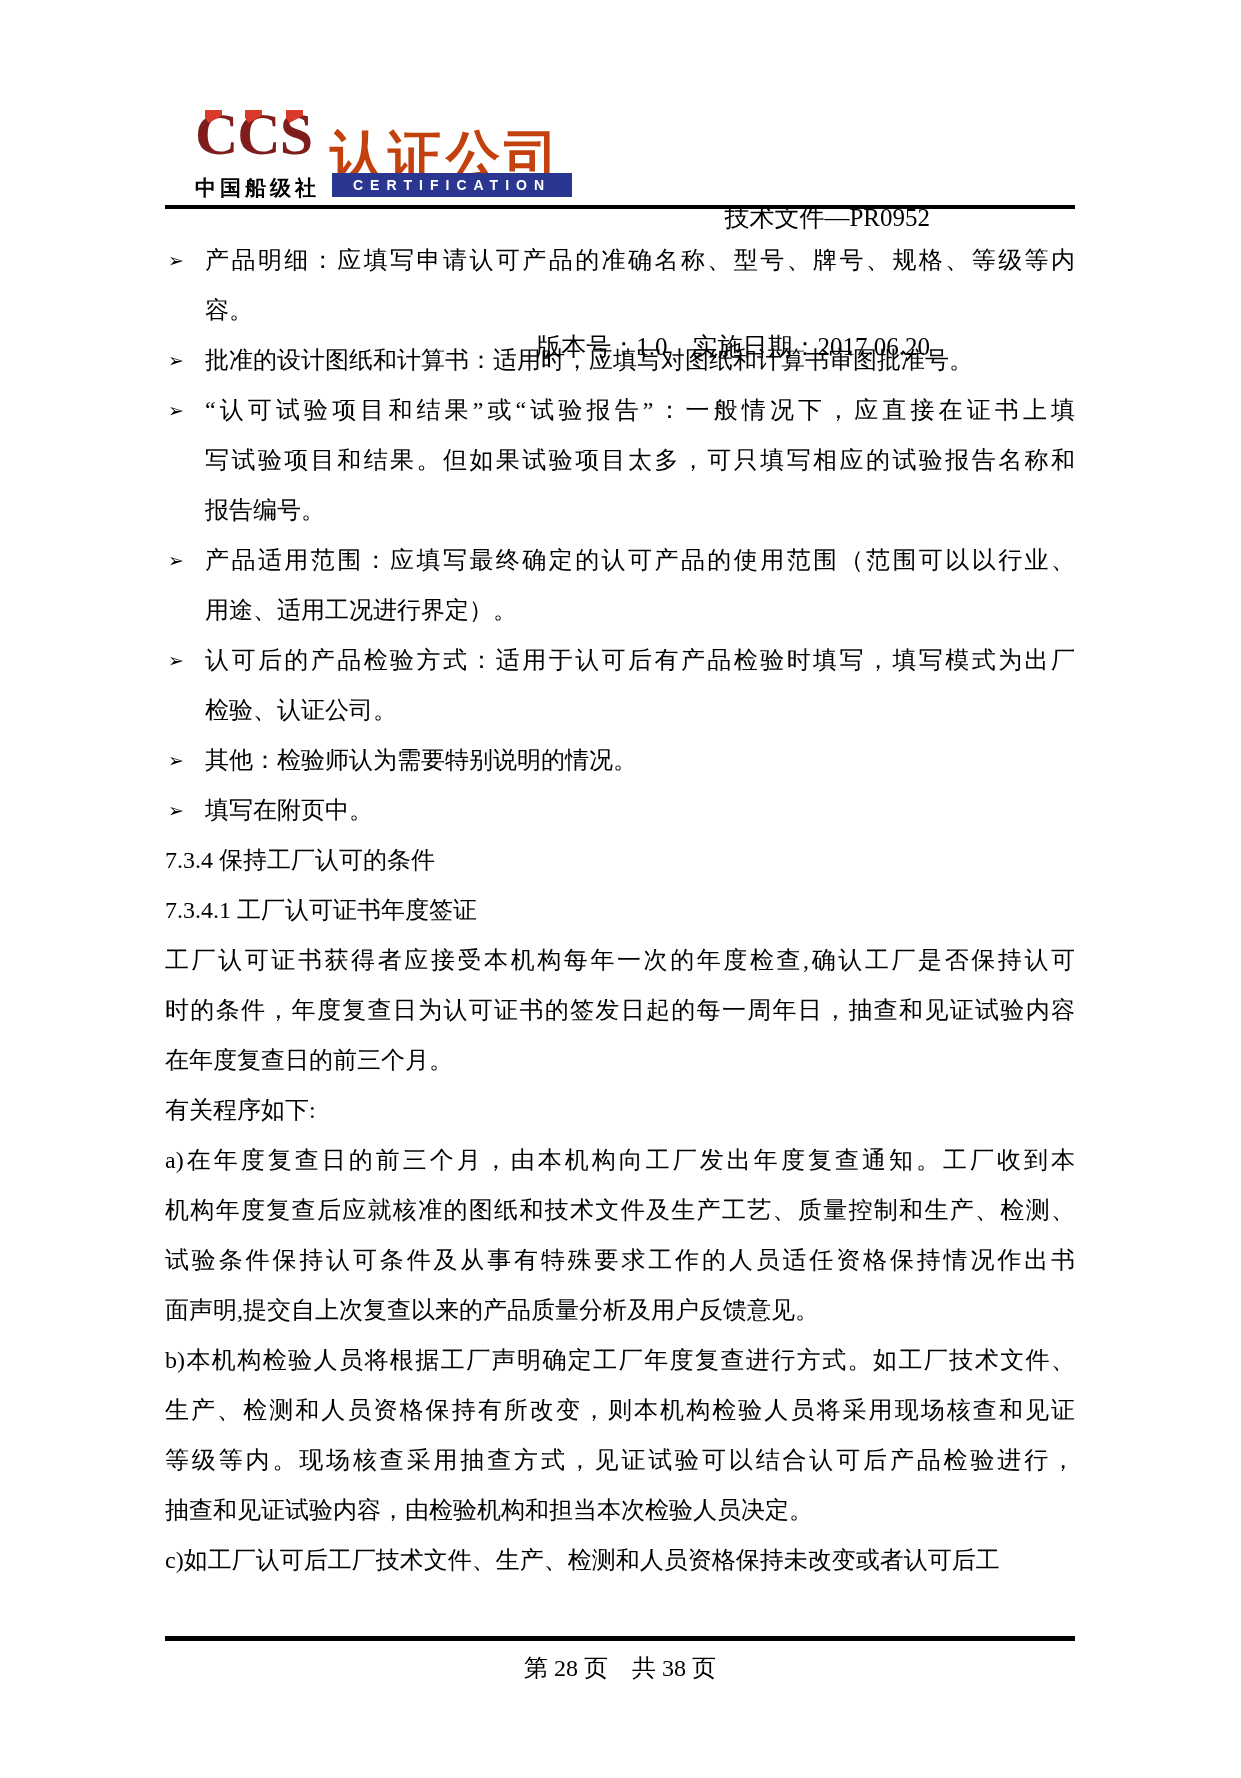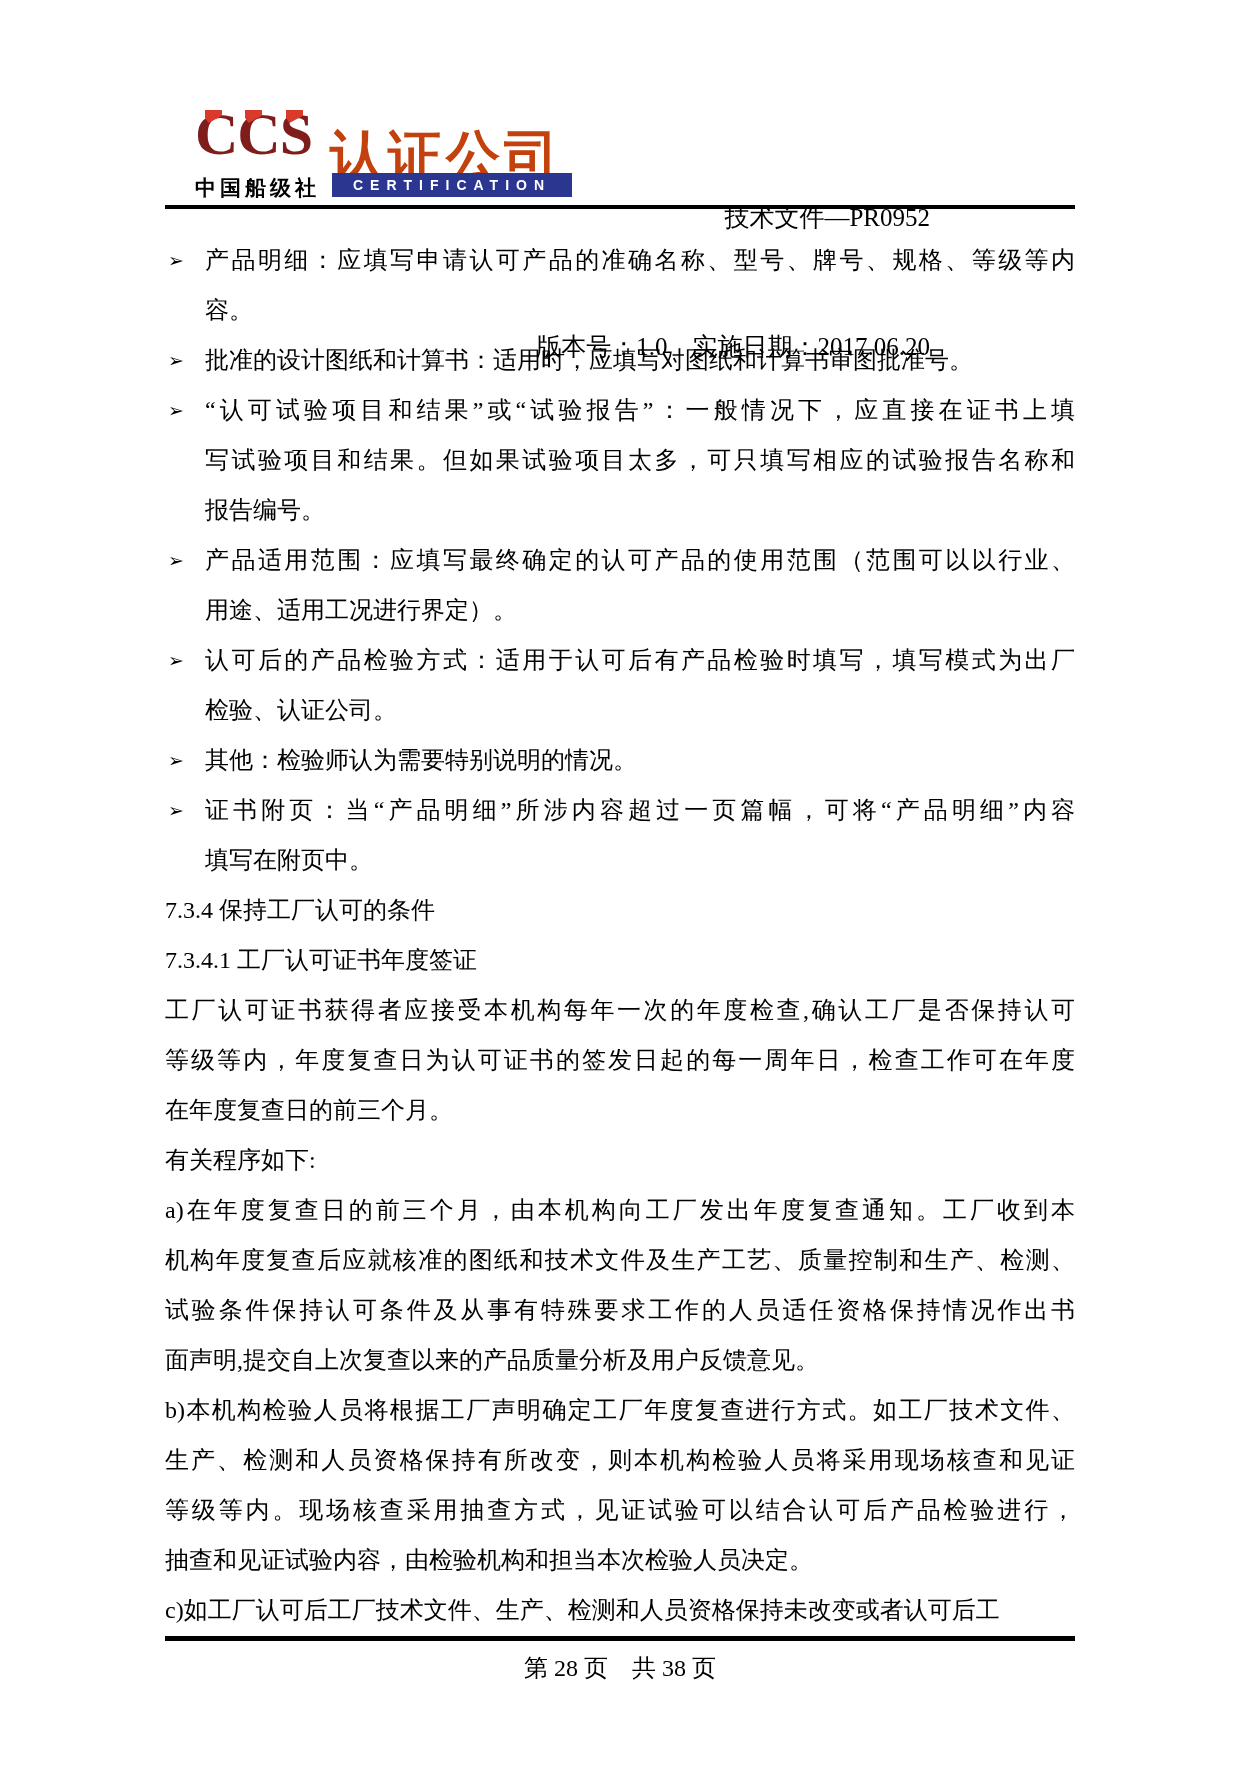--- a/index.html
+++ b/index.html
@@ -124,33 +124,32 @@
       </div>
       <div class="block bullet">
         <span class="marker">➢</span>
         <div class="btext">
           <div class="line ll">其他：检验师认为需要特别说明的情况。</div>
         </div>
       </div>
       <div class="block bullet">
         <span class="marker">➢</span>
         <div class="btext">
-          <div class="line jl">证书附页：当“产品明细”所涉内容超过一页篇幅，可将“产品明细”内容</div>
           <div class="line ll">填写在附页中。</div>
         </div>
       </div>
       <div class="block heading">
         <div class="line ll">7.3.4 保持工厂认可的条件</div>
       </div>
       <div class="block heading">
         <div class="line ll">7.3.4.1 工厂认可证书年度签证</div>
       </div>
       <div class="block para">
         <div class="line jl">工厂认可证书获得者应接受本机构每年一次的年度检查,确认工厂是否保持认可</div>
-        <div class="line jl">等级等内，年度复查日为认可证书的签发日起的每一周年日，检查工作可在年度</div>
+        <div class="line jl">时的条件，年度复查日为认可证书的签发日起的每一周年日，抽查和见证试验内容</div>
         <div class="line ll">在年度复查日的前三个月。</div>
       </div>
       <div class="block para">
         <div class="line ll">有关程序如下:</div>
       </div>
       <div class="block para">
         <div class="line jl">a)在年度复查日的前三个月，由本机构向工厂发出年度复查通知。工厂收到本</div>
         <div class="line jl">机构年度复查后应就核准的图纸和技术文件及生产工艺、质量控制和生产、检测、</div>
         <div class="line jl">试验条件保持认可条件及从事有特殊要求工作的人员适任资格保持情况作出书</div>
         <div class="line ll">面声明,提交自上次复查以来的产品质量分析及用户反馈意见。</div>

